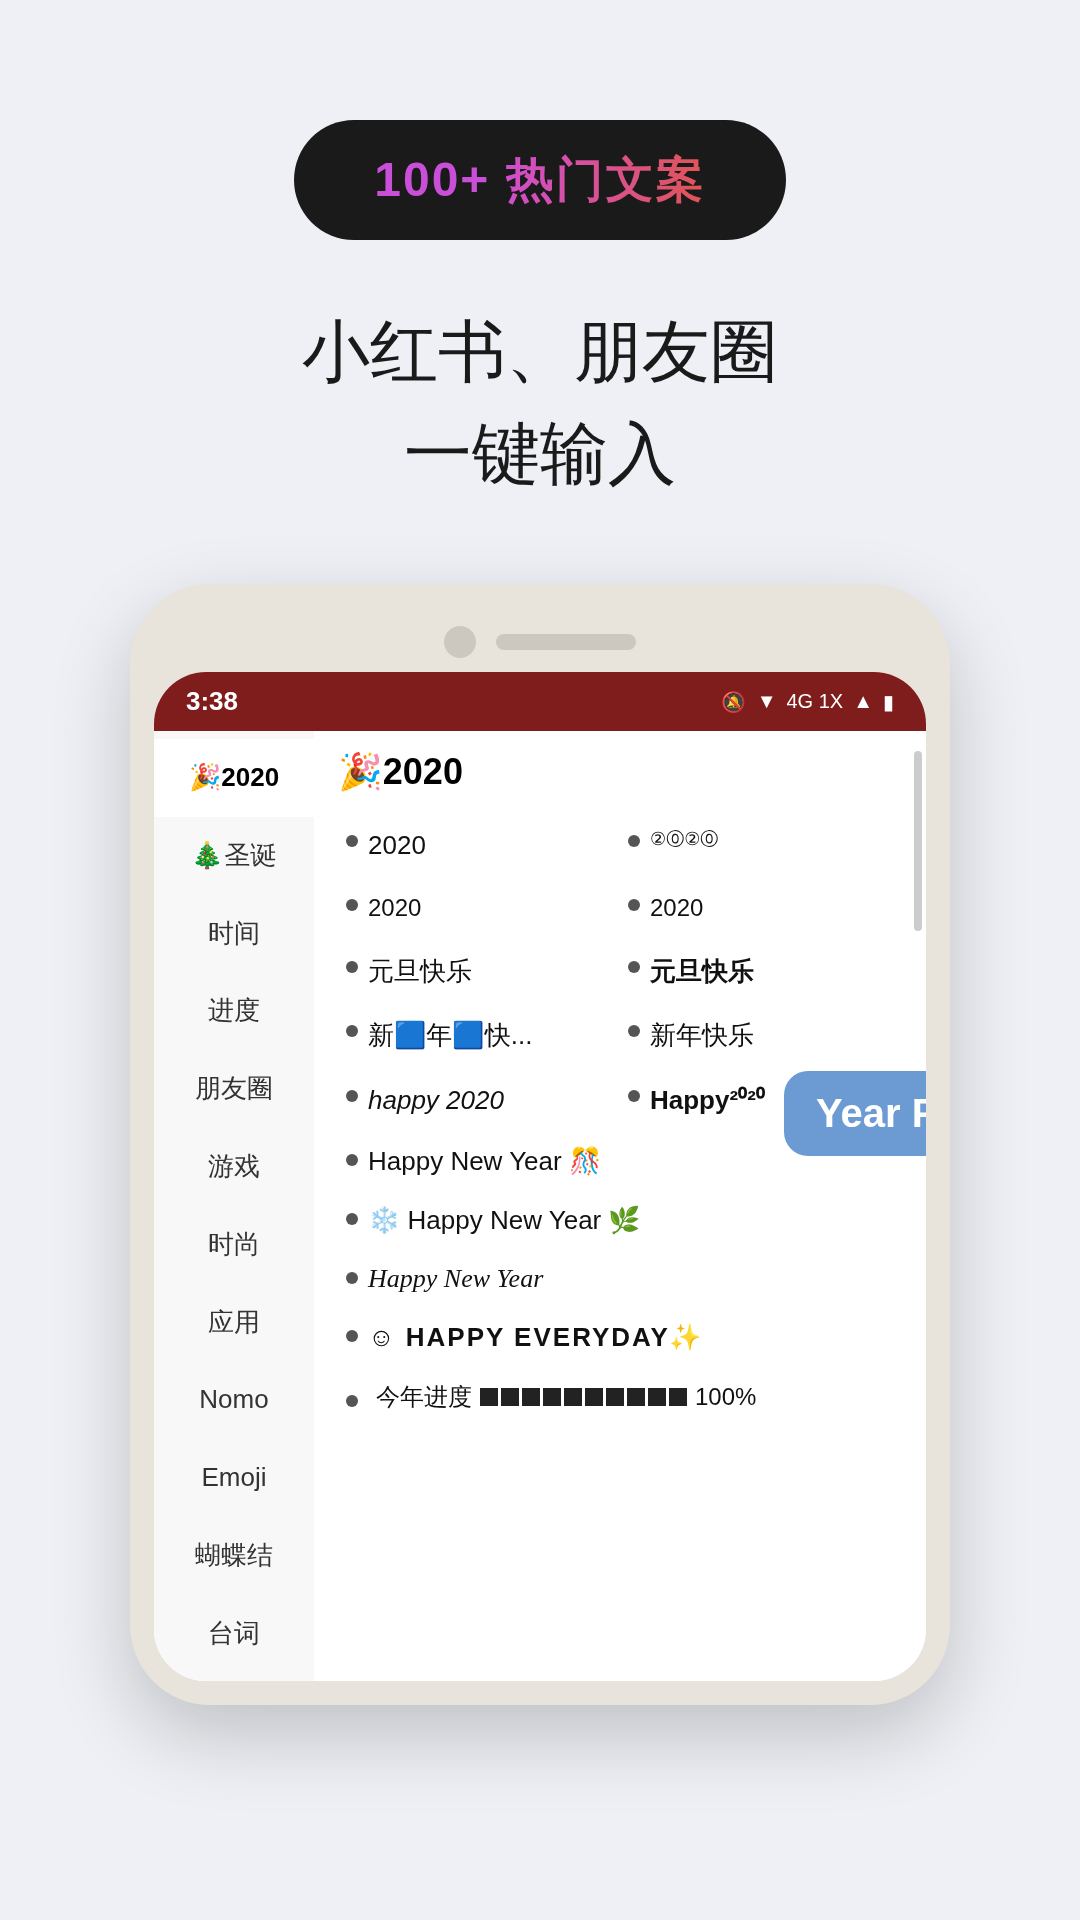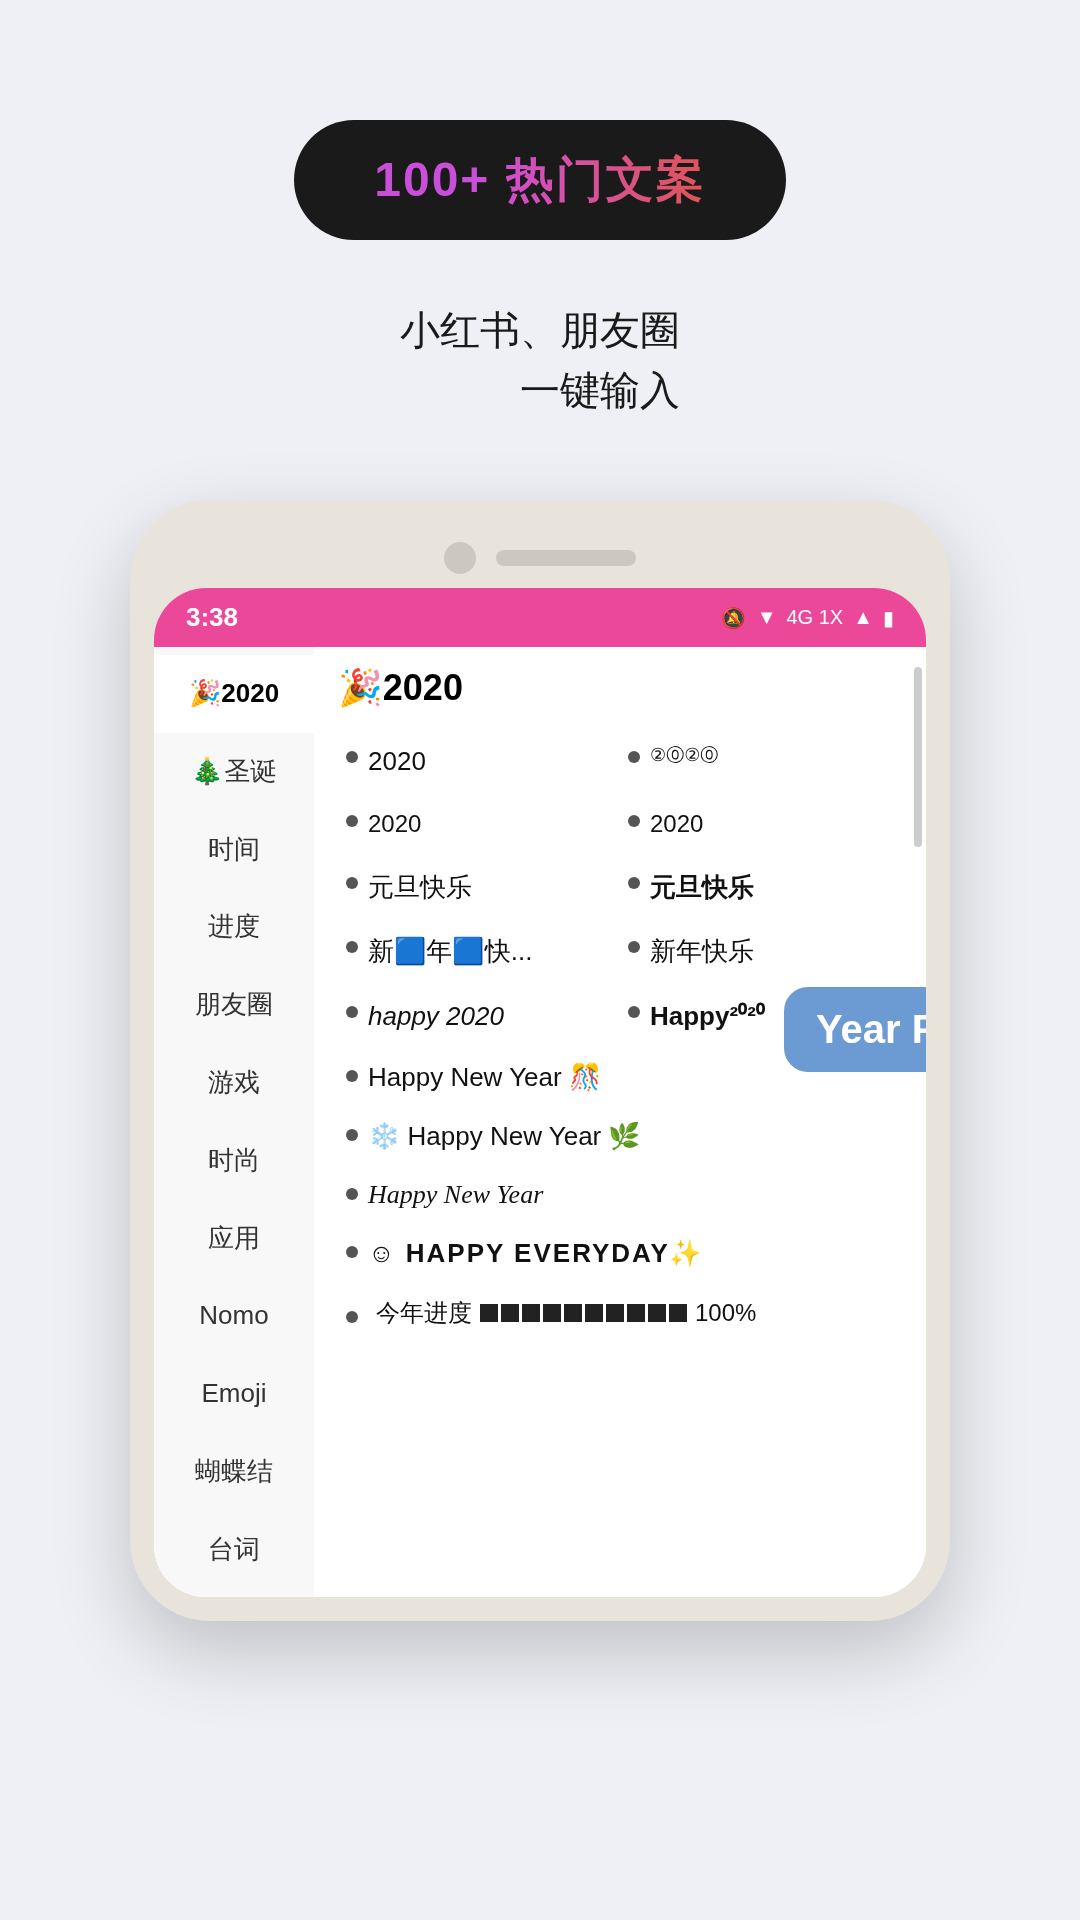--- a/index.html
+++ b/index.html
@@ -42,23 +42,23 @@
     }
 
     .badge-label {
       background: linear-gradient(90deg, #d04ecc, #e05555);
       -webkit-background-clip: text;
       -webkit-text-fill-color: transparent;
       background-clip: text;
     }
 
     .subtitle {
-      font-size: 40px;
+      font-size: 68px;
       color: #1a1a1a;
-      text-align: right;
+      text-align: center;
       line-height: 1.5;
       font-weight: 400;
     }
 
     
     .phone-wrapper {
       margin-top: 80px;
       position: relative;
       width: 820px;
     }
@@ -94,21 +94,21 @@
     }
 
     .phone-screen {
       background: #fff;
       border-radius: 52px;
       overflow: hidden;
     }
 
     
     .status-bar {
-      background: #ec4899;
+      background: #7f1d1d;
       color: #fff;
       display: flex;
       justify-content: space-between;
       align-items: center;
       padding: 14px 32px;
       font-size: 26px;
     }
 
     .status-time { font-weight: 600; }
 

